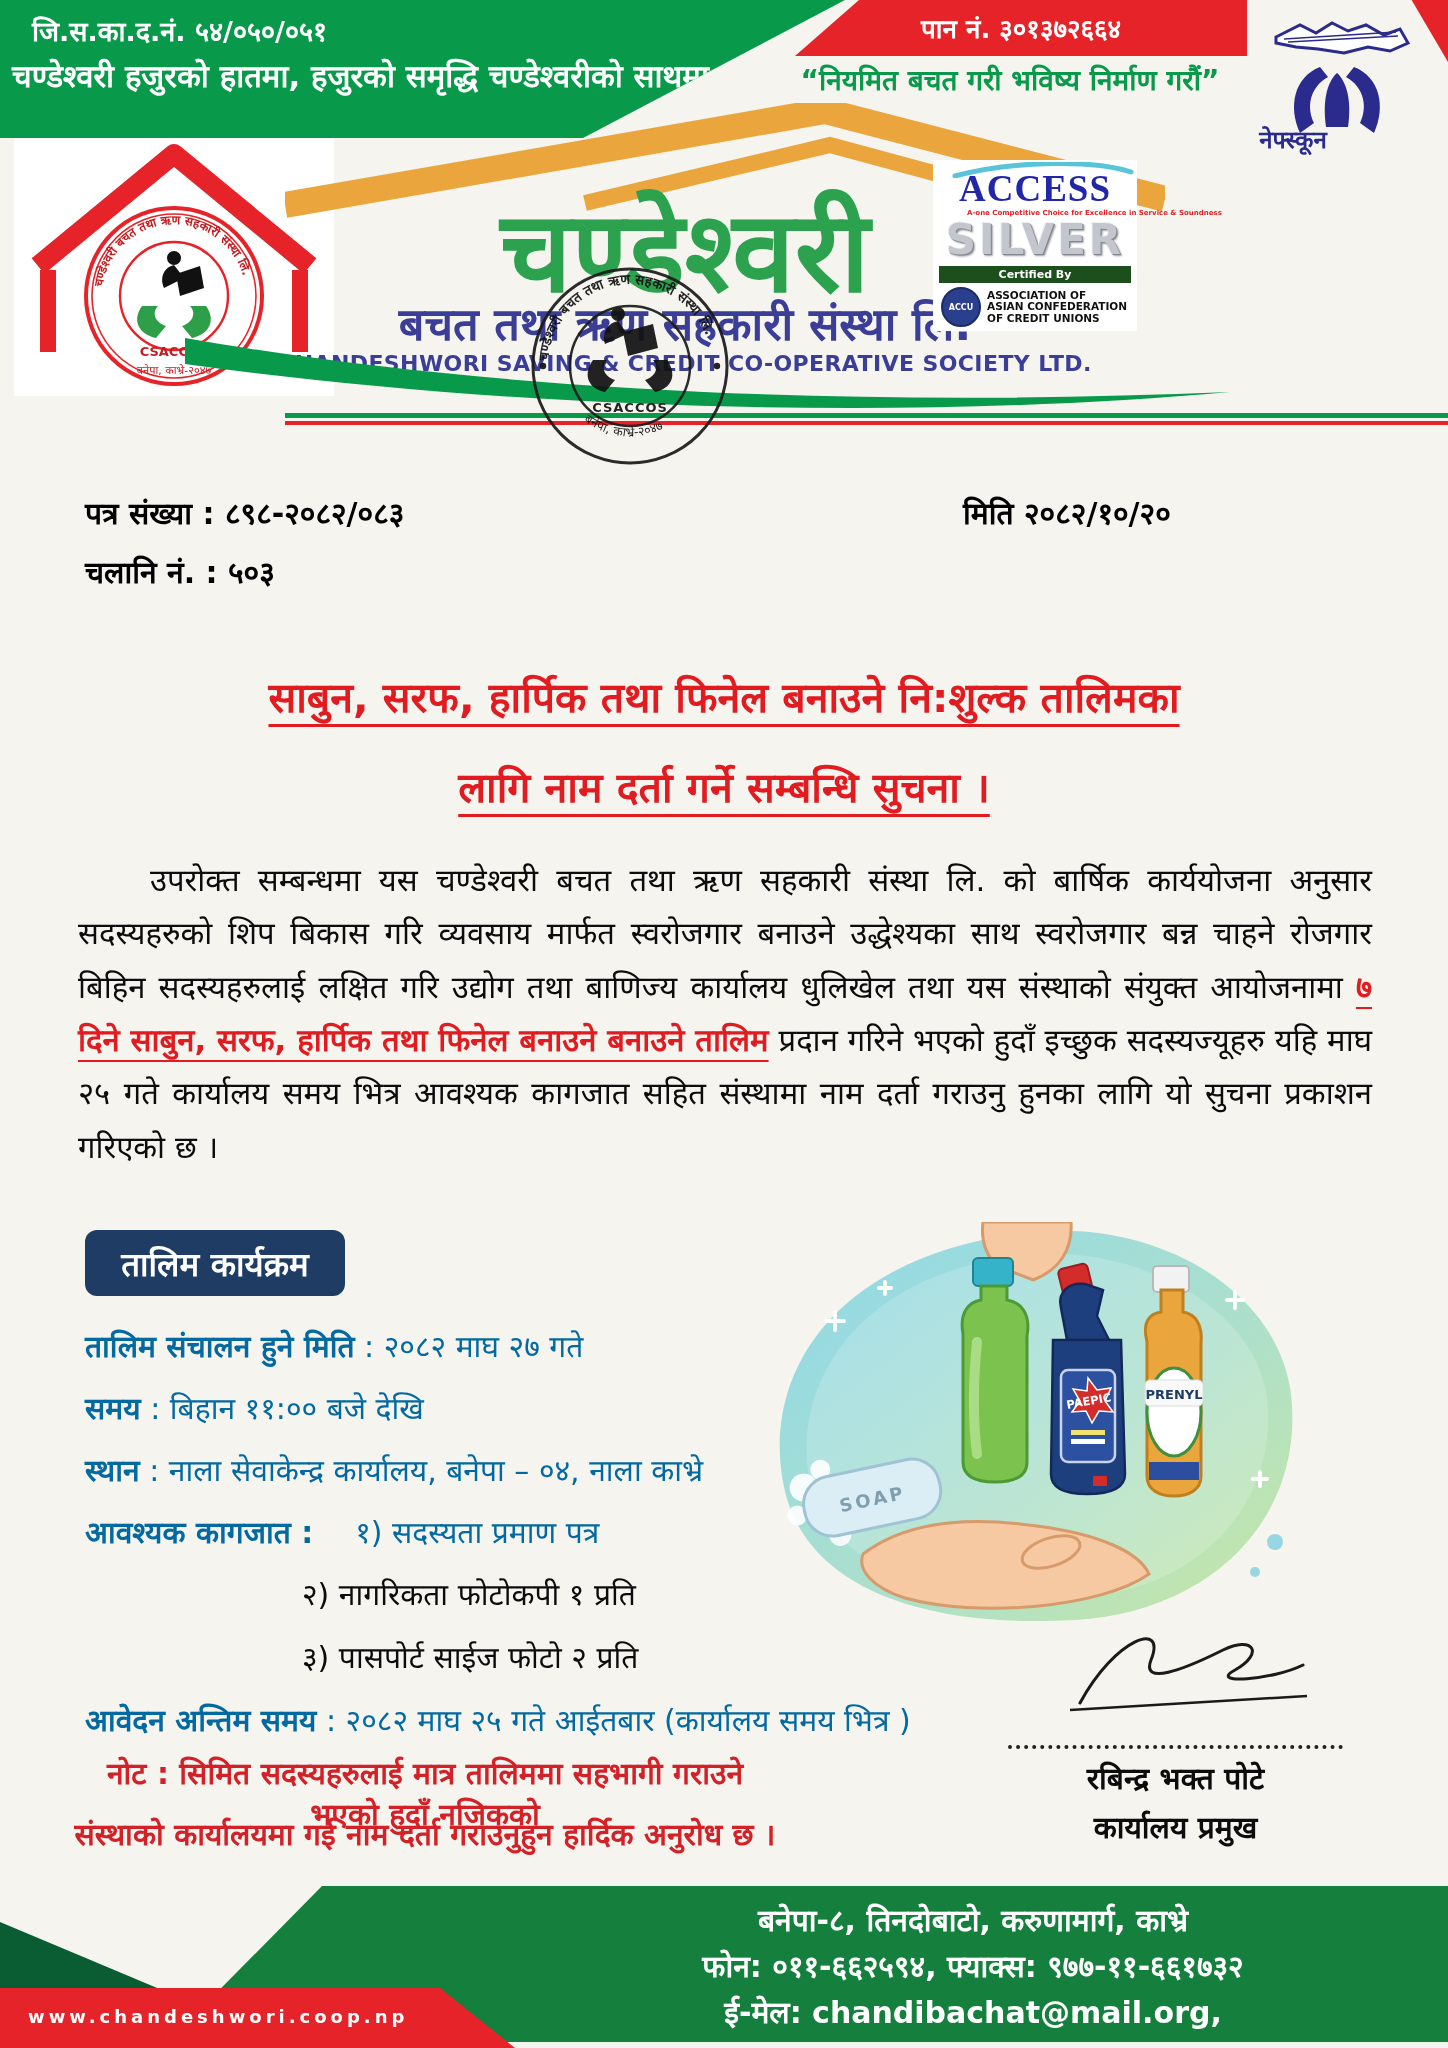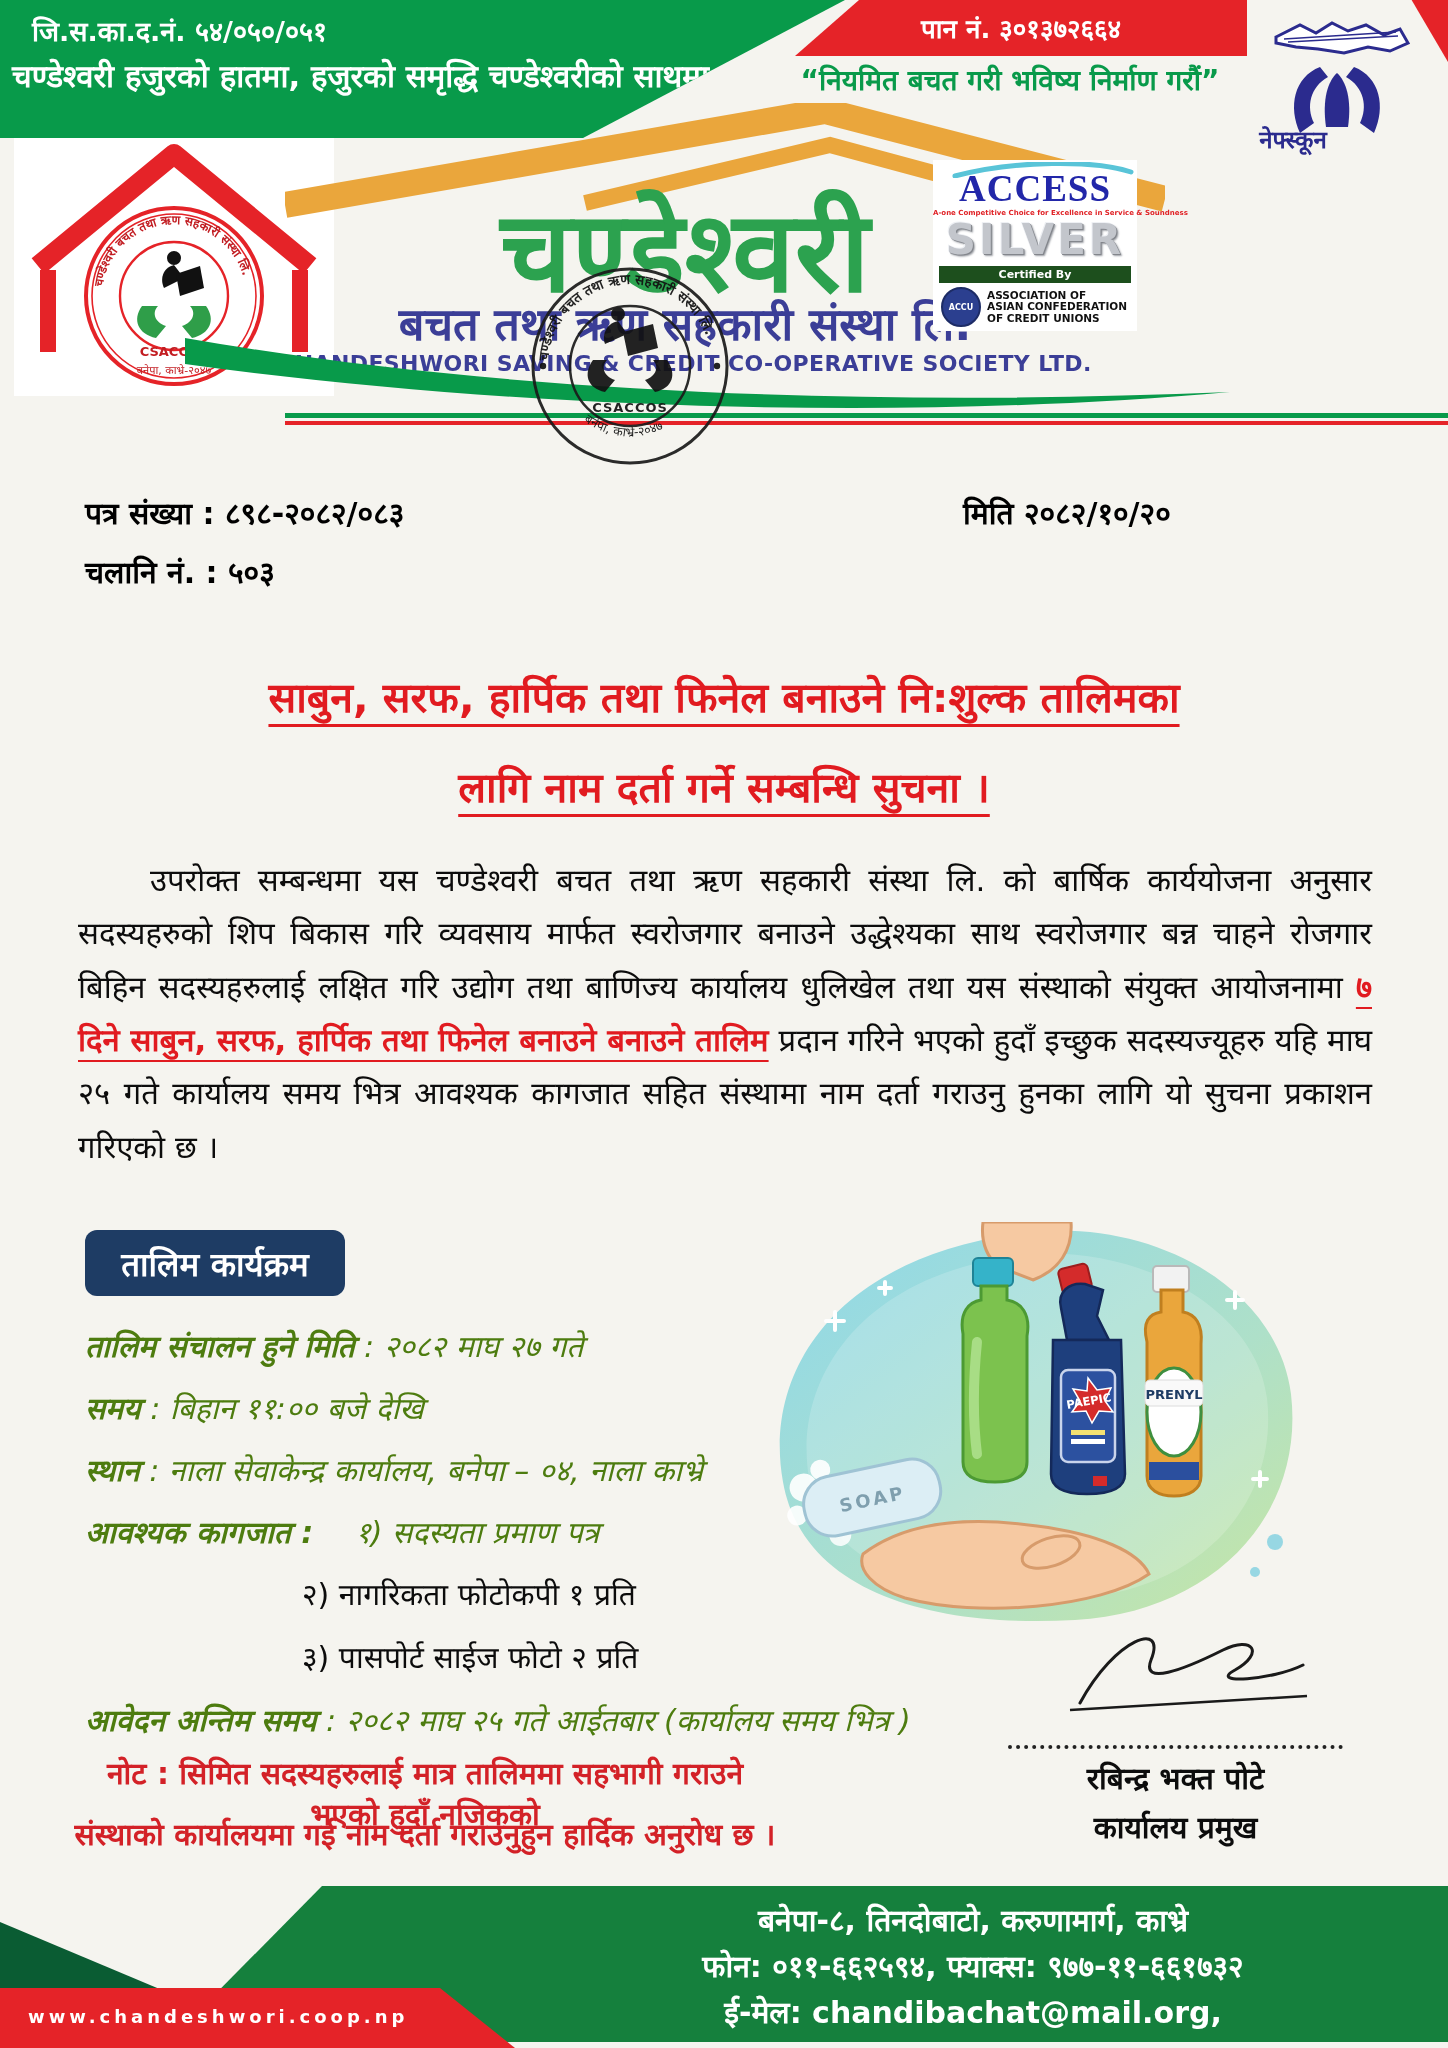--- a/index.html
+++ b/index.html
@@ -30,21 +30,21 @@
   #brand-type{left:225px;top:300px;width:920px;text-align:center;color:#3b3e97;
               font-weight:bold;font-size:45px;line-height:1.1;}
   #brand-en{left:225px;top:351px;width:920px;text-align:center;color:#3b3e97;
             font-weight:bold;font-size:22px;letter-spacing:.4px;}
   #swoosh-svg{left:0;top:320px;width:1448px;height:110px;}
   #stamp-svg{left:455px;top:262px;width:350px;height:208px;opacity:.92;}
   
   #access{left:933px;top:160px;width:204px;background:#fff;padding:2px 0 4px 0;text-align:center;}
   #access-title{font-family:"Liberation Serif","DejaVu Serif",serif;font-weight:bold;
                 font-size:37px;color:#2227a9;letter-spacing:1px;line-height:1;}
-  #access-tag{font-size:7px;font-weight:bold;color:#e02226;white-space:nowrap;margin-top:2px;}
+  #access-tag{font-size:7px;font-weight:bold;color:#e02226;white-space:nowrap;margin-top:2px;margin-left:34px;}
   #access-silver{font-size:42px;font-weight:bold;letter-spacing:3px;color:#c3c6cc;line-height:1.1;
                  text-shadow:1px 1px 0 #83868c,-1px -1px 0 #eef0f4,2px 2px 2px #9a9da3;}
   #access-cert{margin:3px 6px 0 6px;height:17px;background:#1d4f1d;color:#fff;font-size:11px;
                font-weight:bold;line-height:17px;}
   #access-row{display:flex;align-items:center;gap:6px;margin:4px 4px 0 8px;}
   #accu-circle{width:36px;height:36px;border-radius:50%;background:#2b3f8f;flex:0 0 36px;
                display:flex;align-items:center;justify-content:center;color:#fff;font-size:8px;
                font-weight:bold;border:2px solid #1d2c66;}
   #accu-text{font-size:10.5px;font-weight:bold;color:#111;text-align:left;line-height:11.5px;}
   
@@ -55,21 +55,21 @@
   .title-line span{text-decoration:underline;text-decoration-thickness:3px;text-underline-offset:12px;}
   #title1{top:668px;} #title2{top:758px;}
   
   #body{left:78px;top:854px;width:1294px;font-size:31px;line-height:1.72;text-align:justify;
         color:#0c0c0c;text-indent:72px;}
   #body .hl{color:#e11b20;font-weight:bold;text-decoration:underline;
             text-decoration-color:#e11b20;text-decoration-thickness:2px;text-underline-offset:9px;}
   
   #sched-box{left:85px;top:1230px;width:260px;height:66px;background:#1e3c64;border-radius:12px;
              color:#fff;font-size:33px;font-weight:bold;display:flex;align-items:center;justify-content:center;}
-  .srow{left:85px;font-size:30px;color:#4d7c0f;white-space:nowrap;font-style:italic;}
+  .srow{left:85px;font-size:30px;color:#0369a1;white-space:nowrap;}
   .srow .lb{font-weight:bold;}
   #srow1{top:1325px;} #srow2{top:1387px;} #srow3{top:1449px;} #srow4{top:1511px;}
   #srow4 .vv{margin-left:42px;}
   #doc2{left:302px;top:1573px;font-size:30px;color:#0c0c0c;}
   #doc3{left:302px;top:1636px;font-size:30px;color:#0c0c0c;}
   #deadline{top:1699px;}
   
   .note-line{left:70px;width:710px;text-align:center;color:#d32127;font-weight:bold;font-size:30px;}
   #note1{top:1752px;} #note2{top:1813px;}
   

